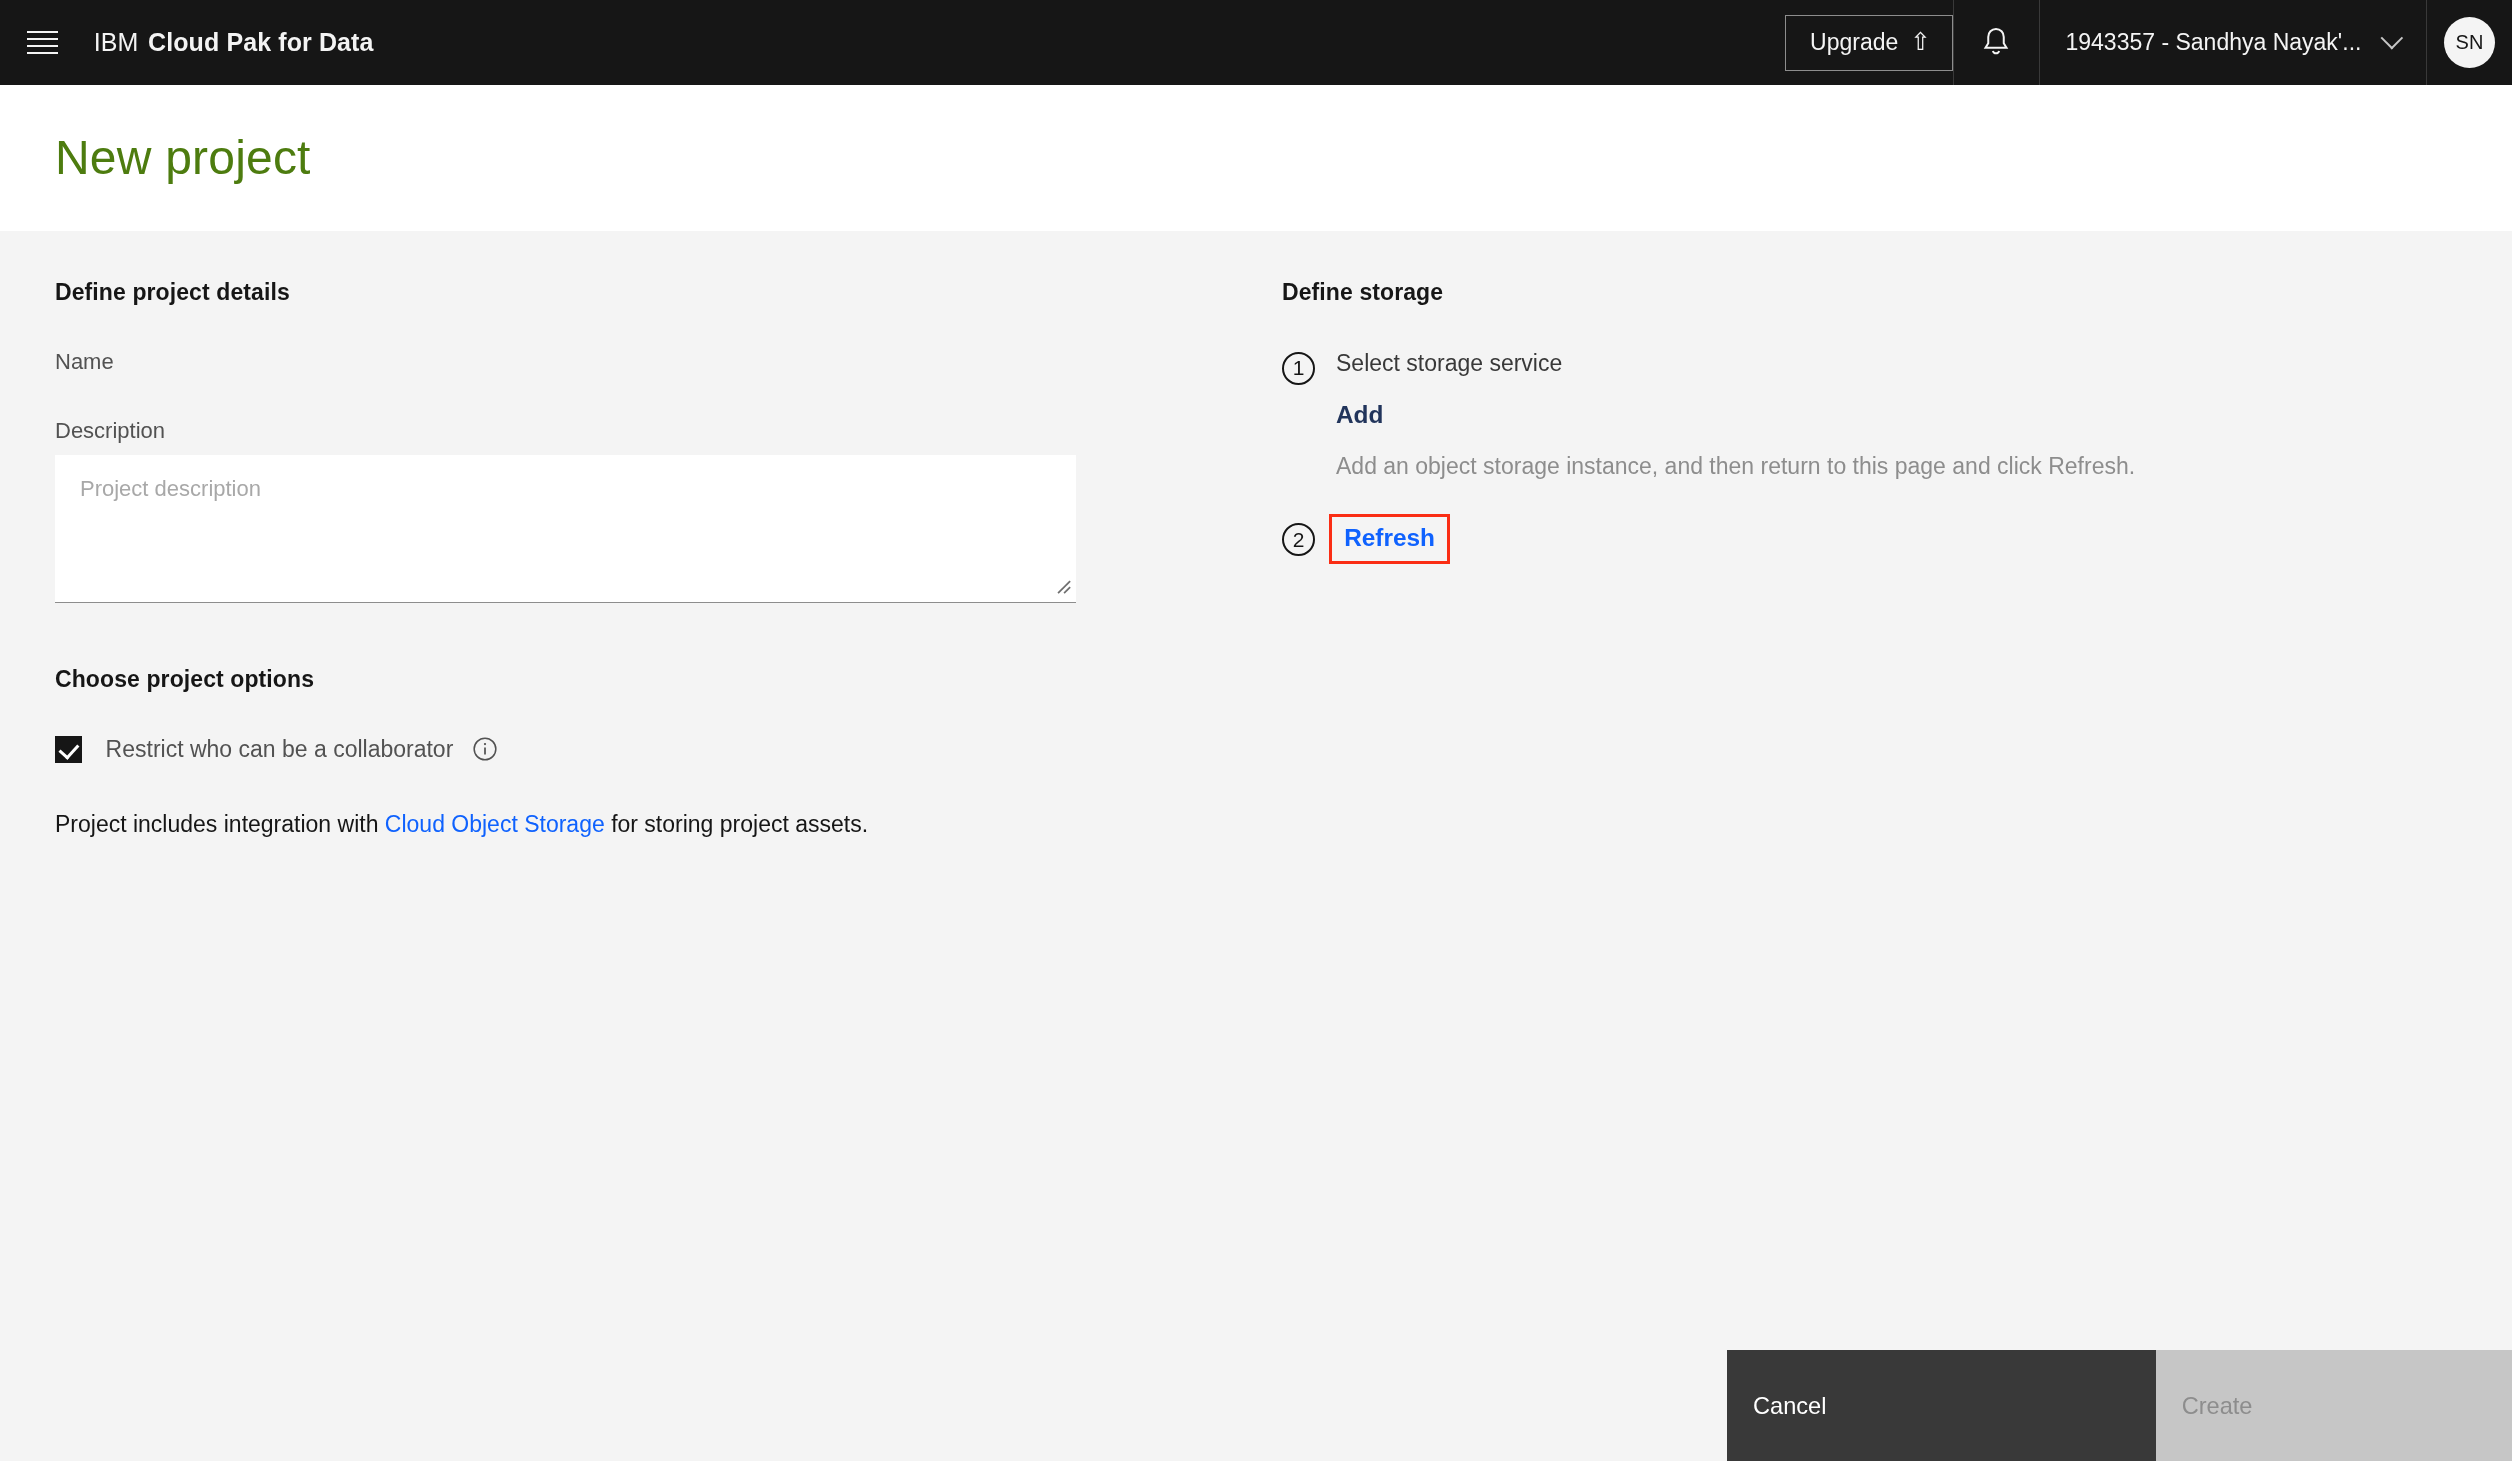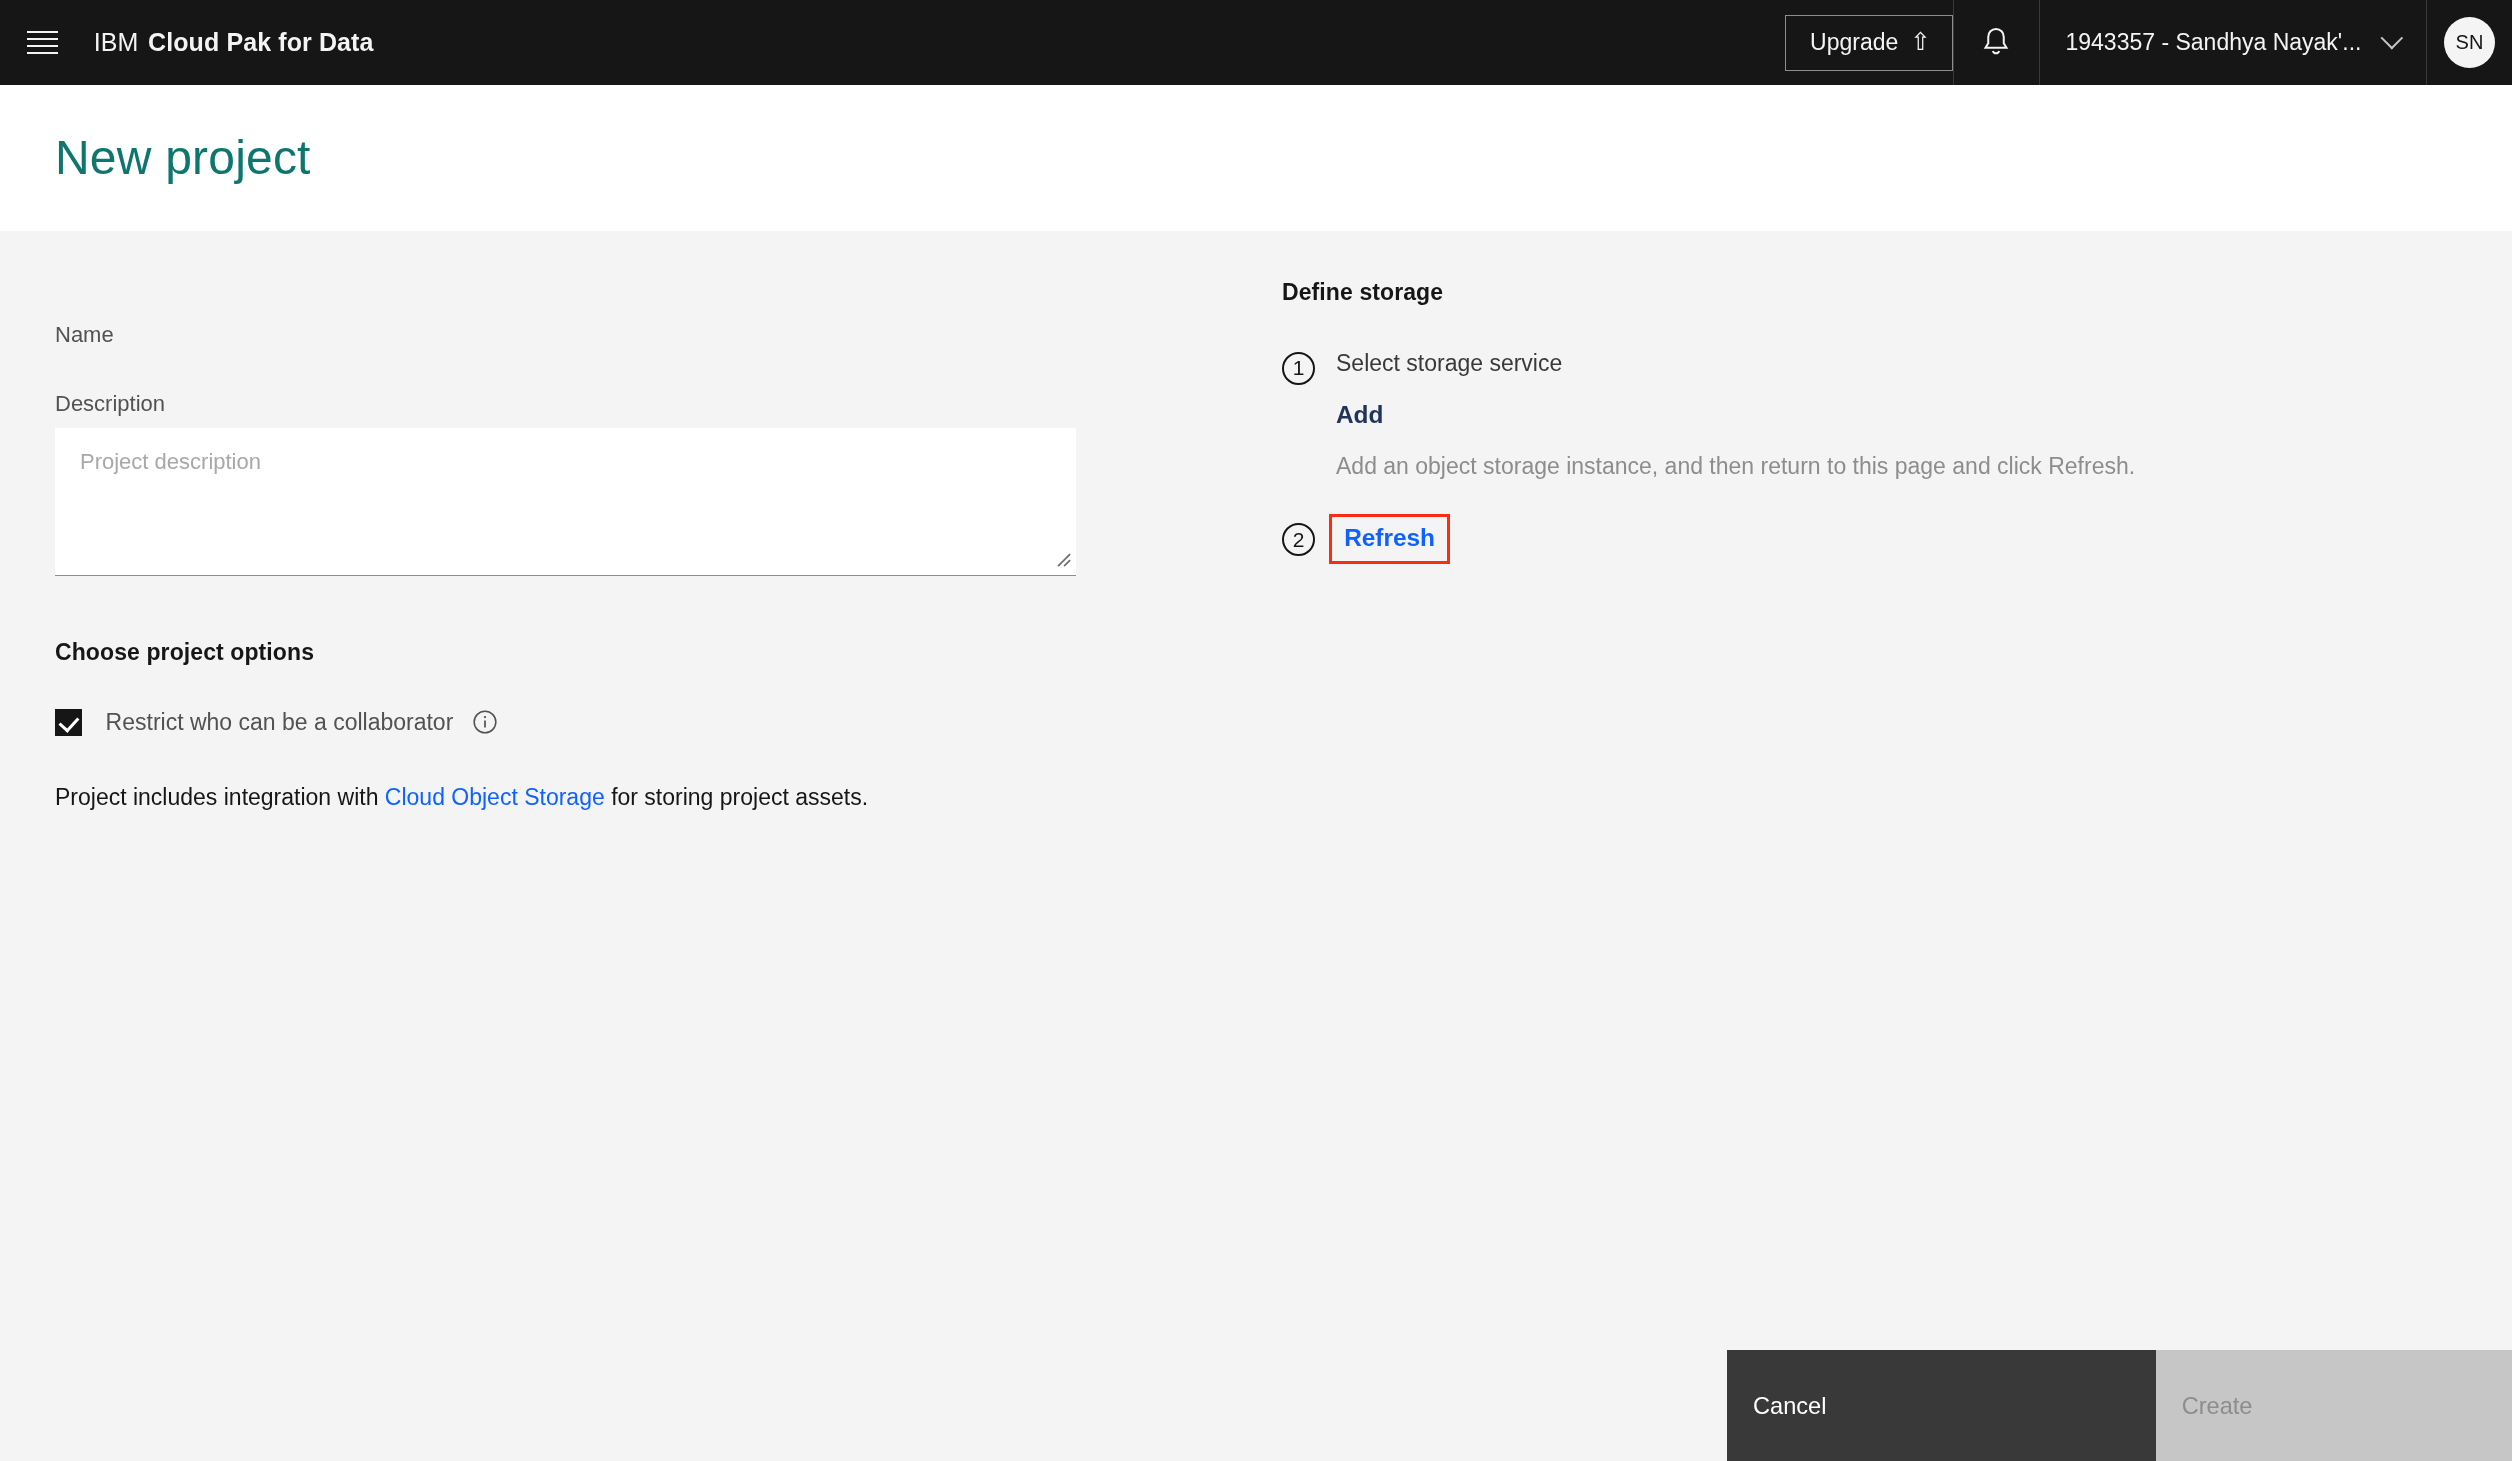--- a/index.html
+++ b/index.html
@@ -139,21 +139,21 @@
     width: 2512px;
     height: 146px;
     background: #ffffff;
   }
   .page-title {
     position: absolute;
     left: 55px;
     top: 45px;
     font-size: 48px;
     font-weight: 400;
-    color: #0f766e;
+    color: #4d7c0f;
     letter-spacing: 0.2px;
   }
 
   
   .content {
     position: absolute;
     top: 231px; left: 0;
     width: 2512px;
     height: 1231px;
     background: #f4f4f4;
@@ -417,20 +417,21 @@
 </div>
 
 <div class="title-band">
   <div class="page-title">New project</div>
 </div>
 
 <div class="content">
 
   <div class="col-left">
 
+    <div class="section-heading">Define project details</div>
 
     <div class="field-label">Name</div>
 
     <div class="field-label">Description</div>
     <div class="textarea-wrap">
       <textarea class="text-area" placeholder="Project description" style=""></textarea>
       <svg class="resize-grip" viewBox="0 0 22 22">
         <line x1="21" y1="7" x2="7" y2="21" stroke="#6f6f6f" stroke-width="2"></line>
         <line x1="21" y1="14" x2="14" y2="21" stroke="#6f6f6f" stroke-width="2"></line>
       </svg>

